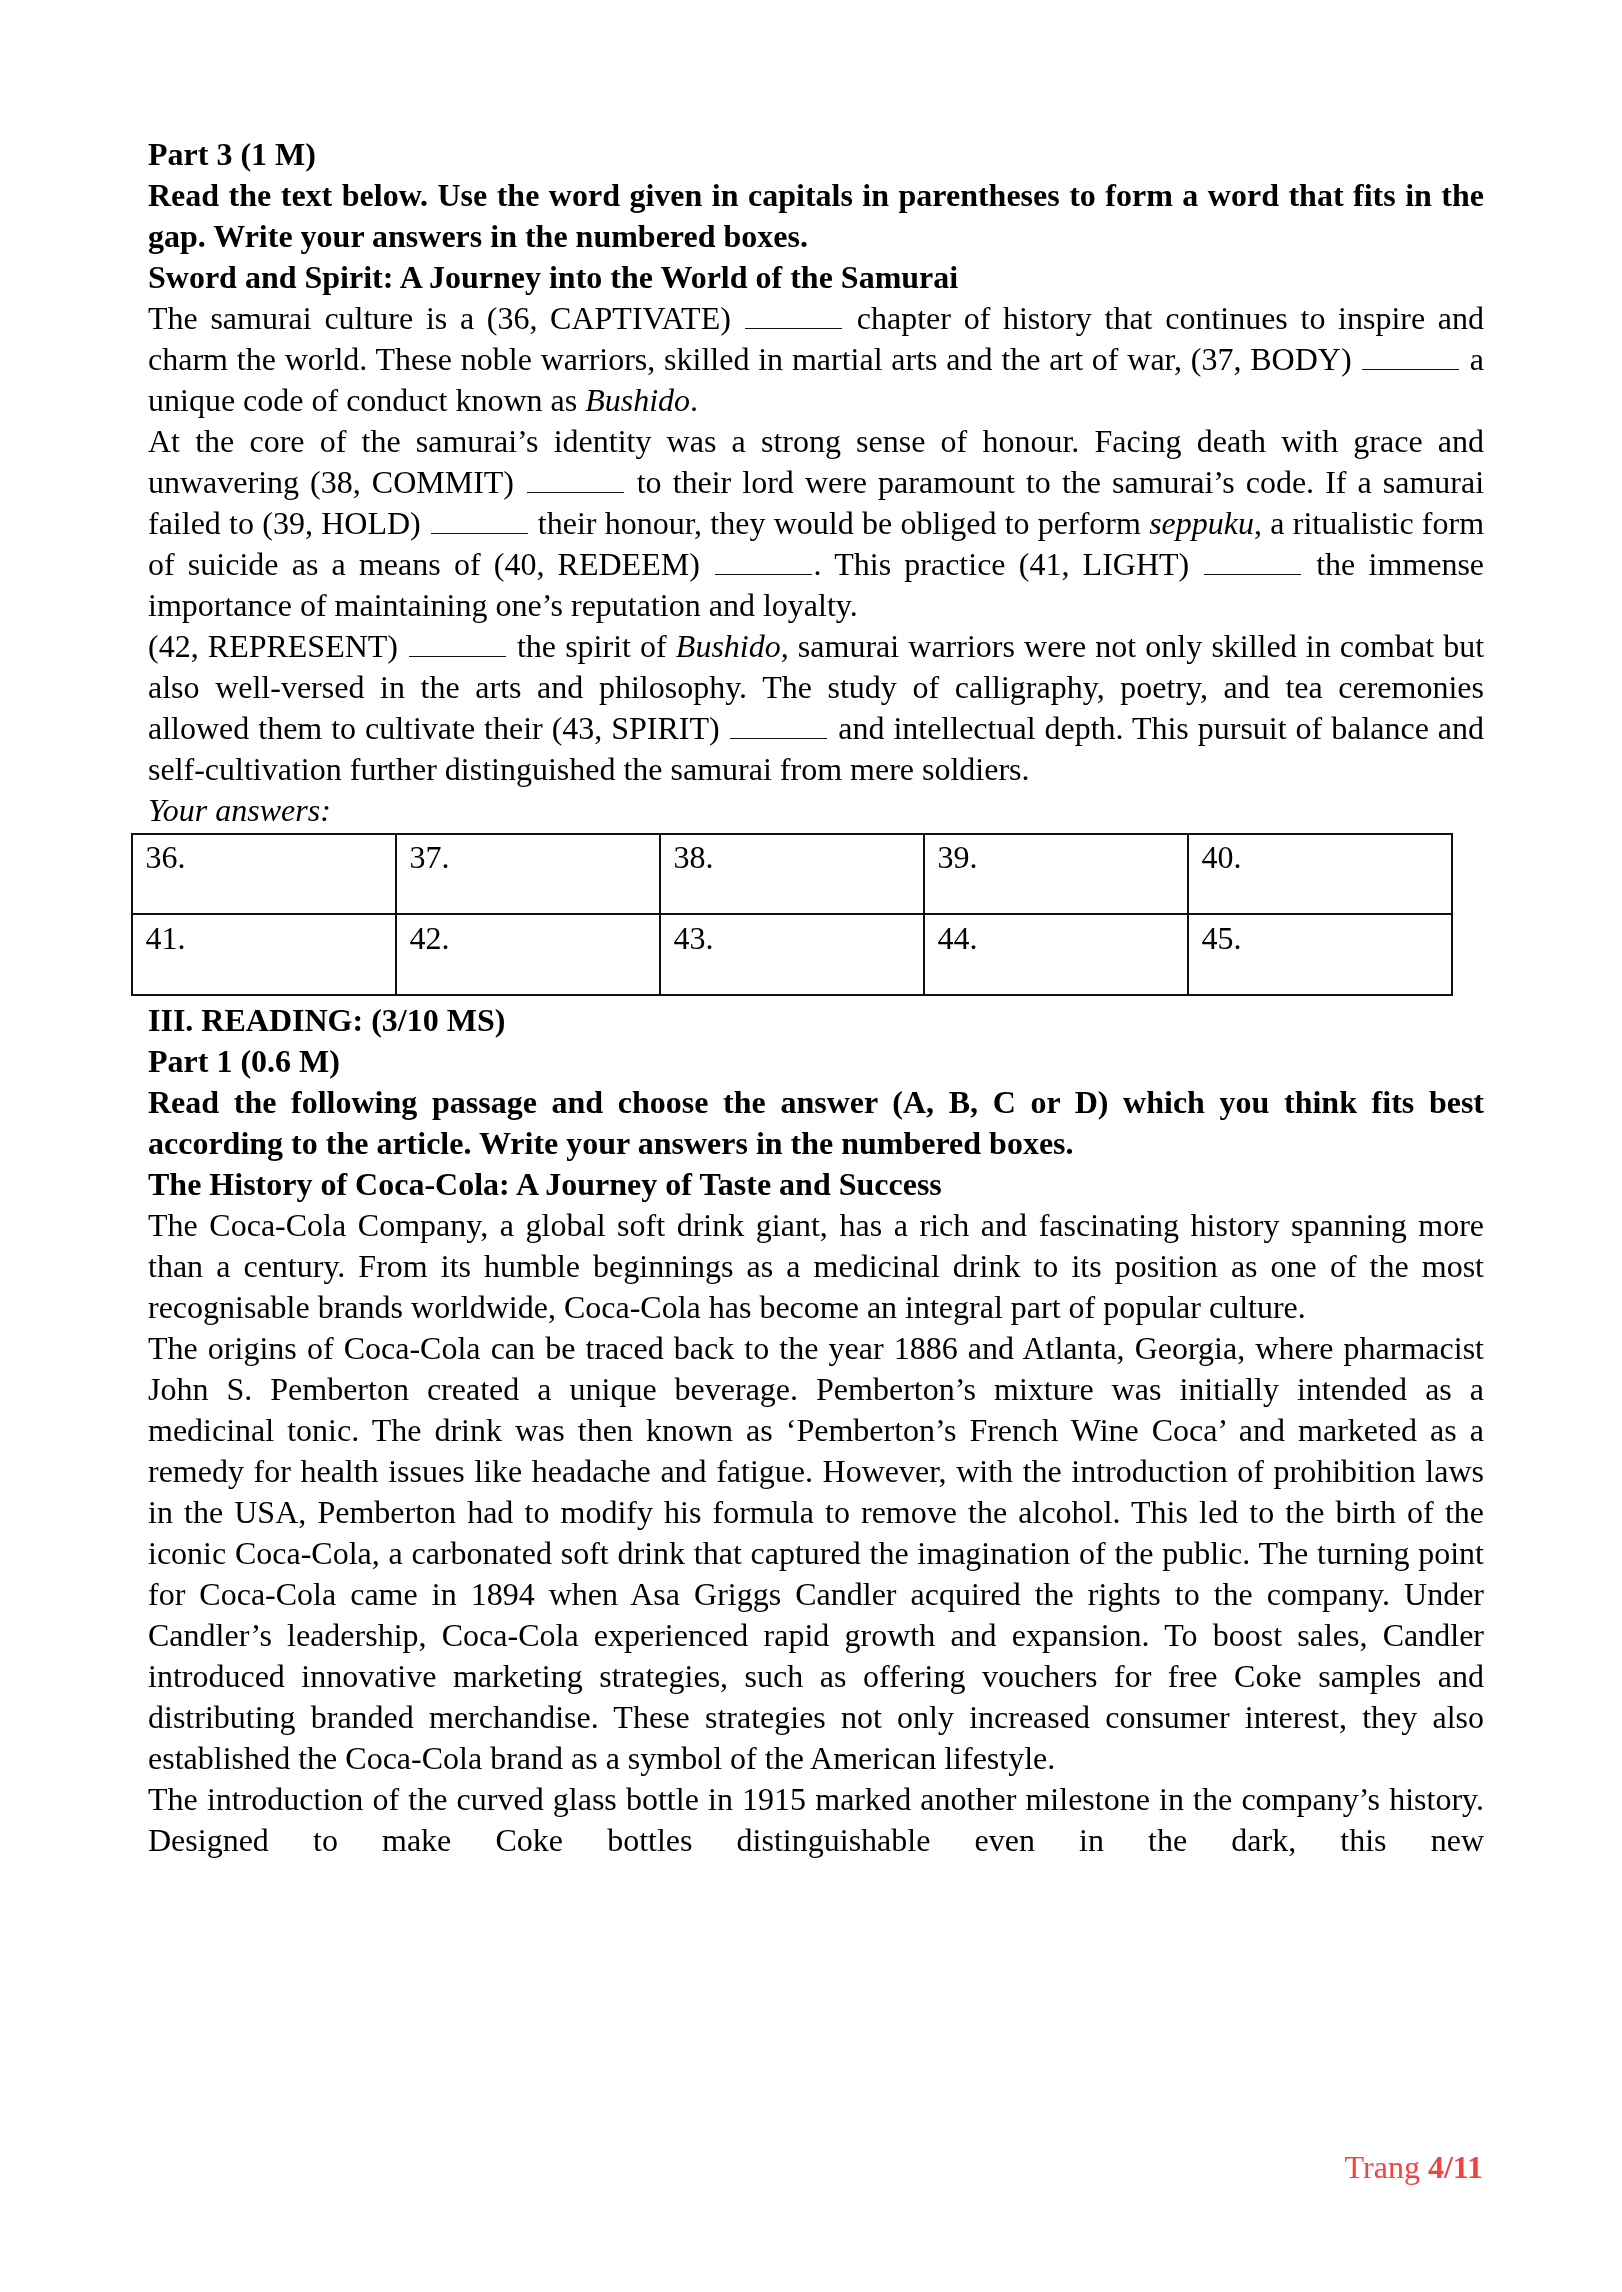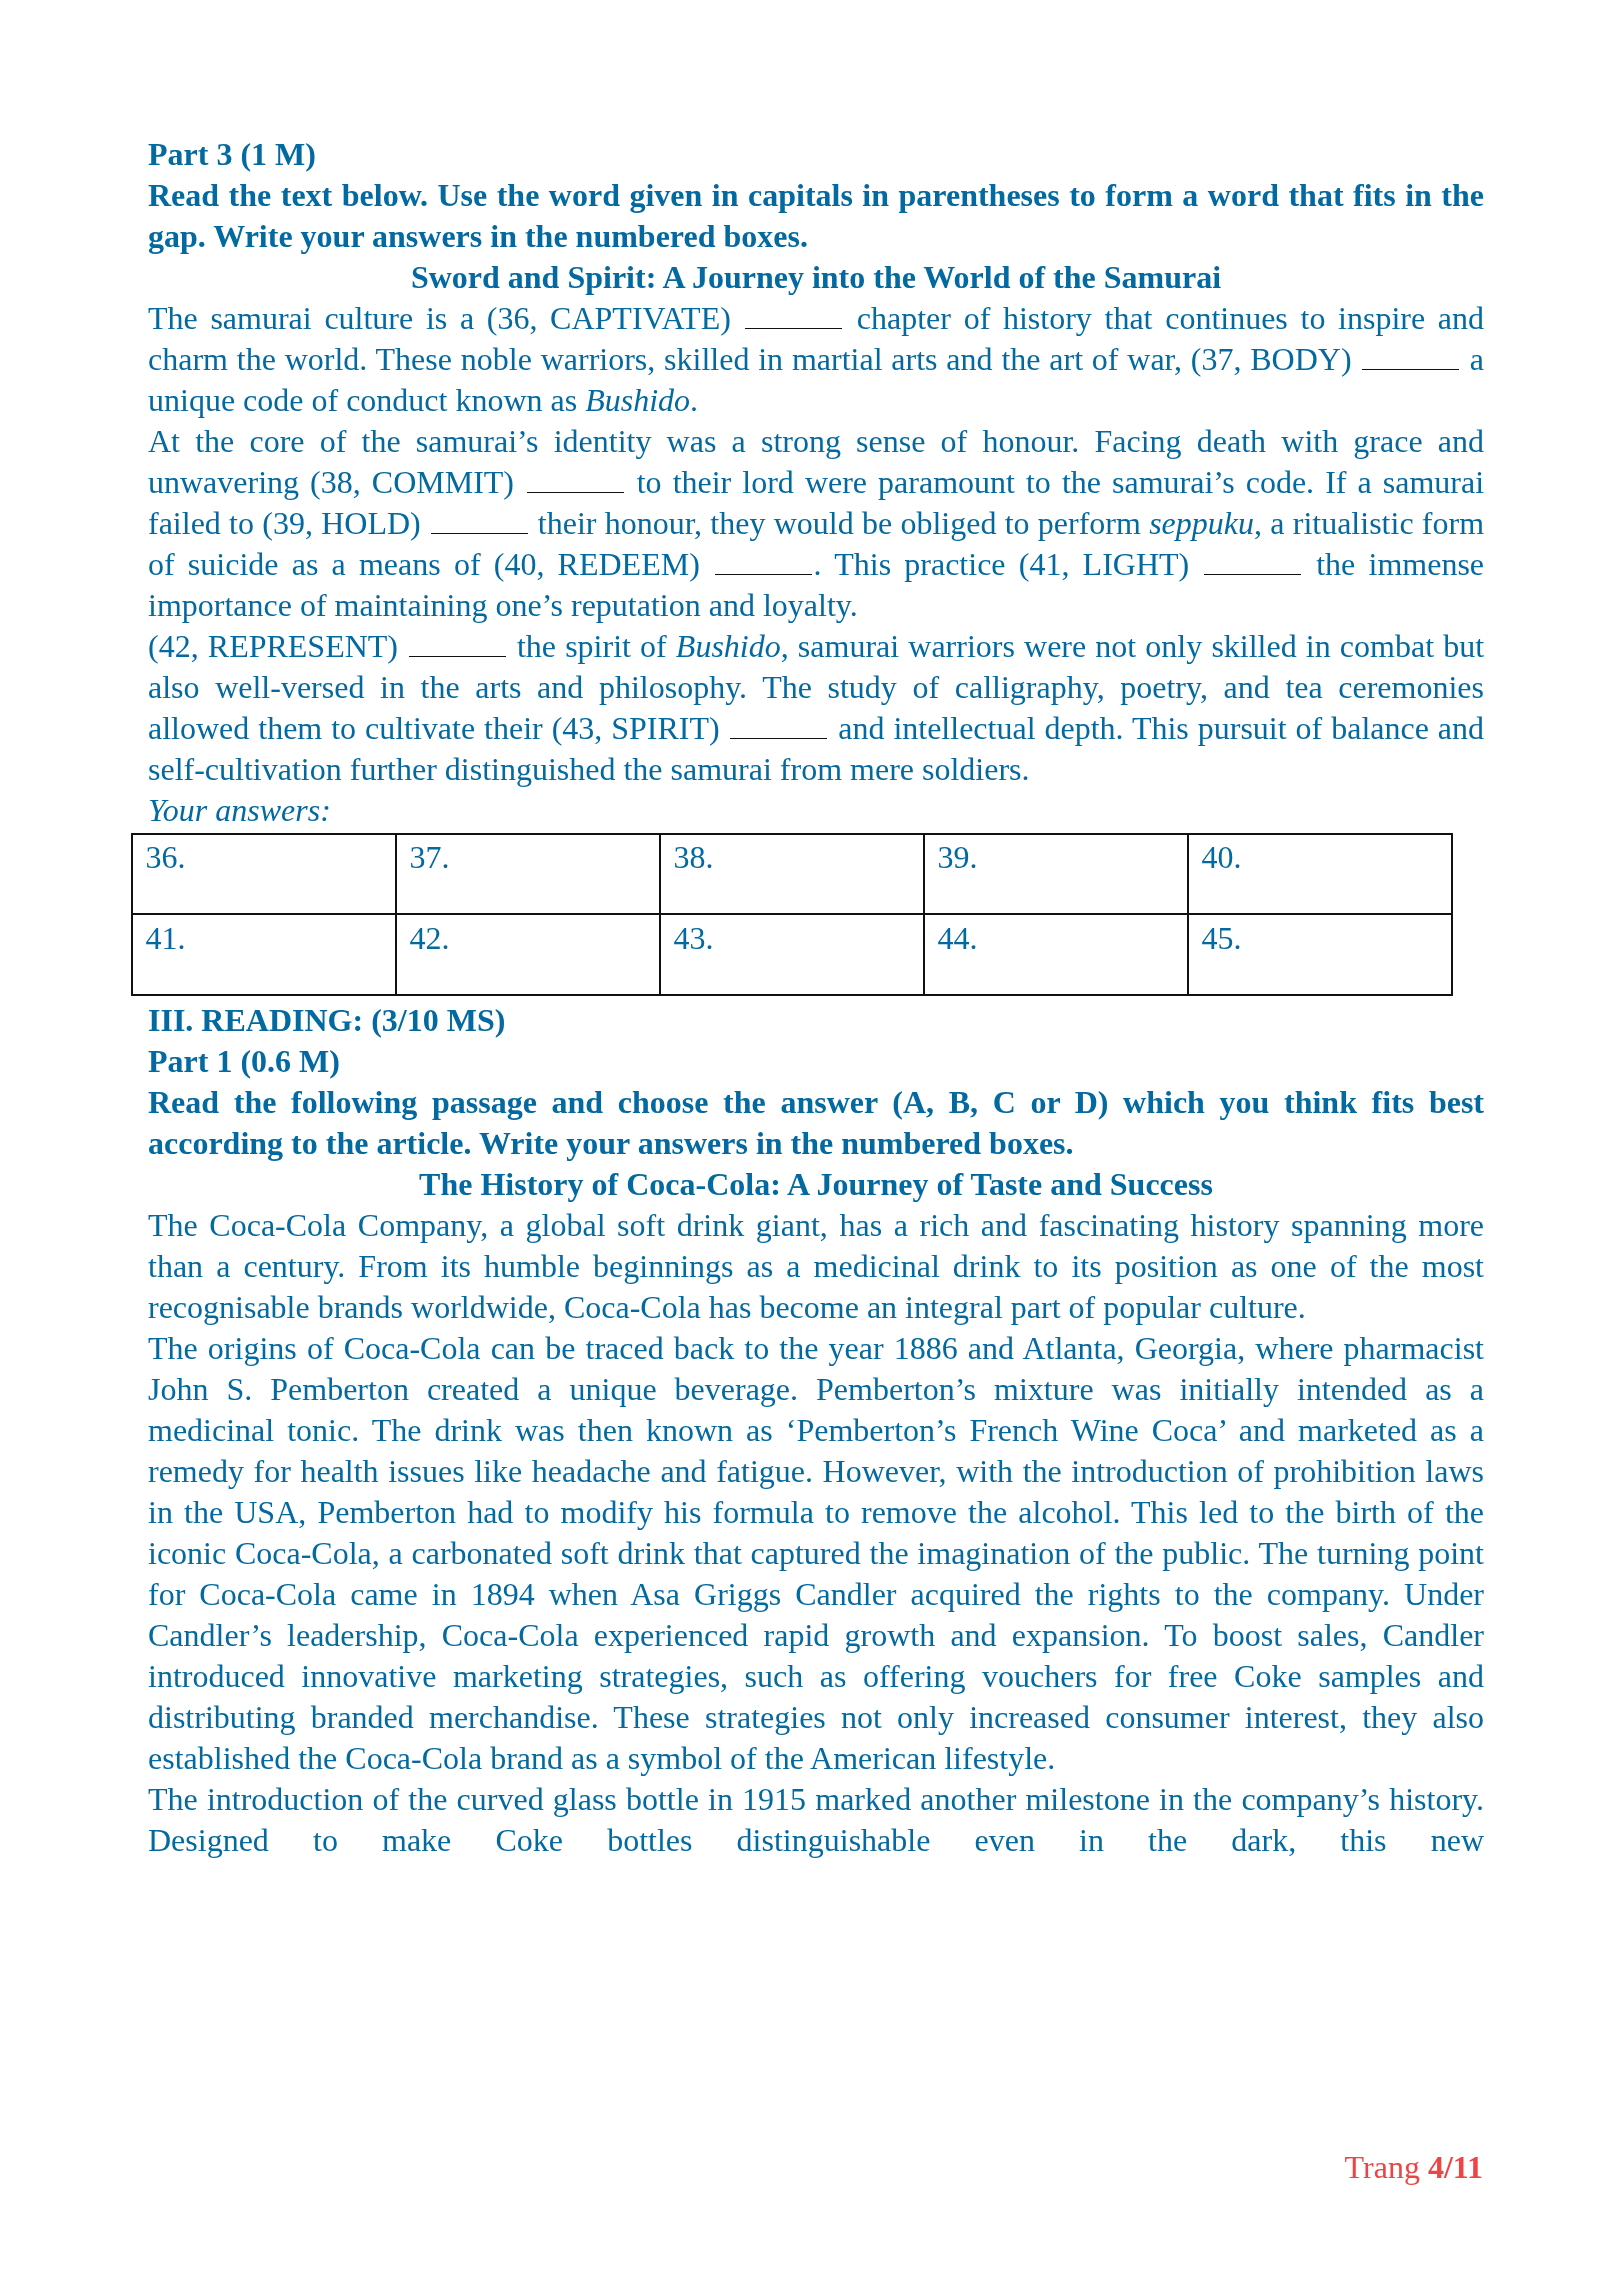--- a/index.html
+++ b/index.html
@@ -1,23 +1,23 @@
 <!DOCTYPE html>
 <html style="font-size:14.3px"><head>
 <meta charset="utf-8">
 <style>
   html, body { margin: 0; padding: 0; background: #ffffff; }
   body { width: 1623px; height: 2293px; position: relative; overflow: hidden; }
   .page {
     position: absolute; left: 148px; top: 134px; width: 1336px;
     font-family: "Liberation Serif", "DejaVu Serif", serif;
-    font-size: 32px; line-height: 41px; color: #0369a1;
+    font-size: 32px; line-height: 41px; color: #000000;
   }
   .b { font-weight: bold; }
-  .center { text-align: center; }
+  .center { }
   .just { text-align: justify; }
   .p { margin: 0; }
   .gap { display: inline-block; width: 97px; border-bottom: 1.8px solid #111; height: 27px; vertical-align: baseline; margin: 0 1.8px; }
   em { }
   .answers-label { font-weight: normal; font-style: italic; }
   table.answers {
     border-collapse: collapse; width: 1322px; margin-left: -17px; margin-top: 1.8px; margin-bottom: 3.6px;
     table-layout: fixed;
   }
   table.answers td {

